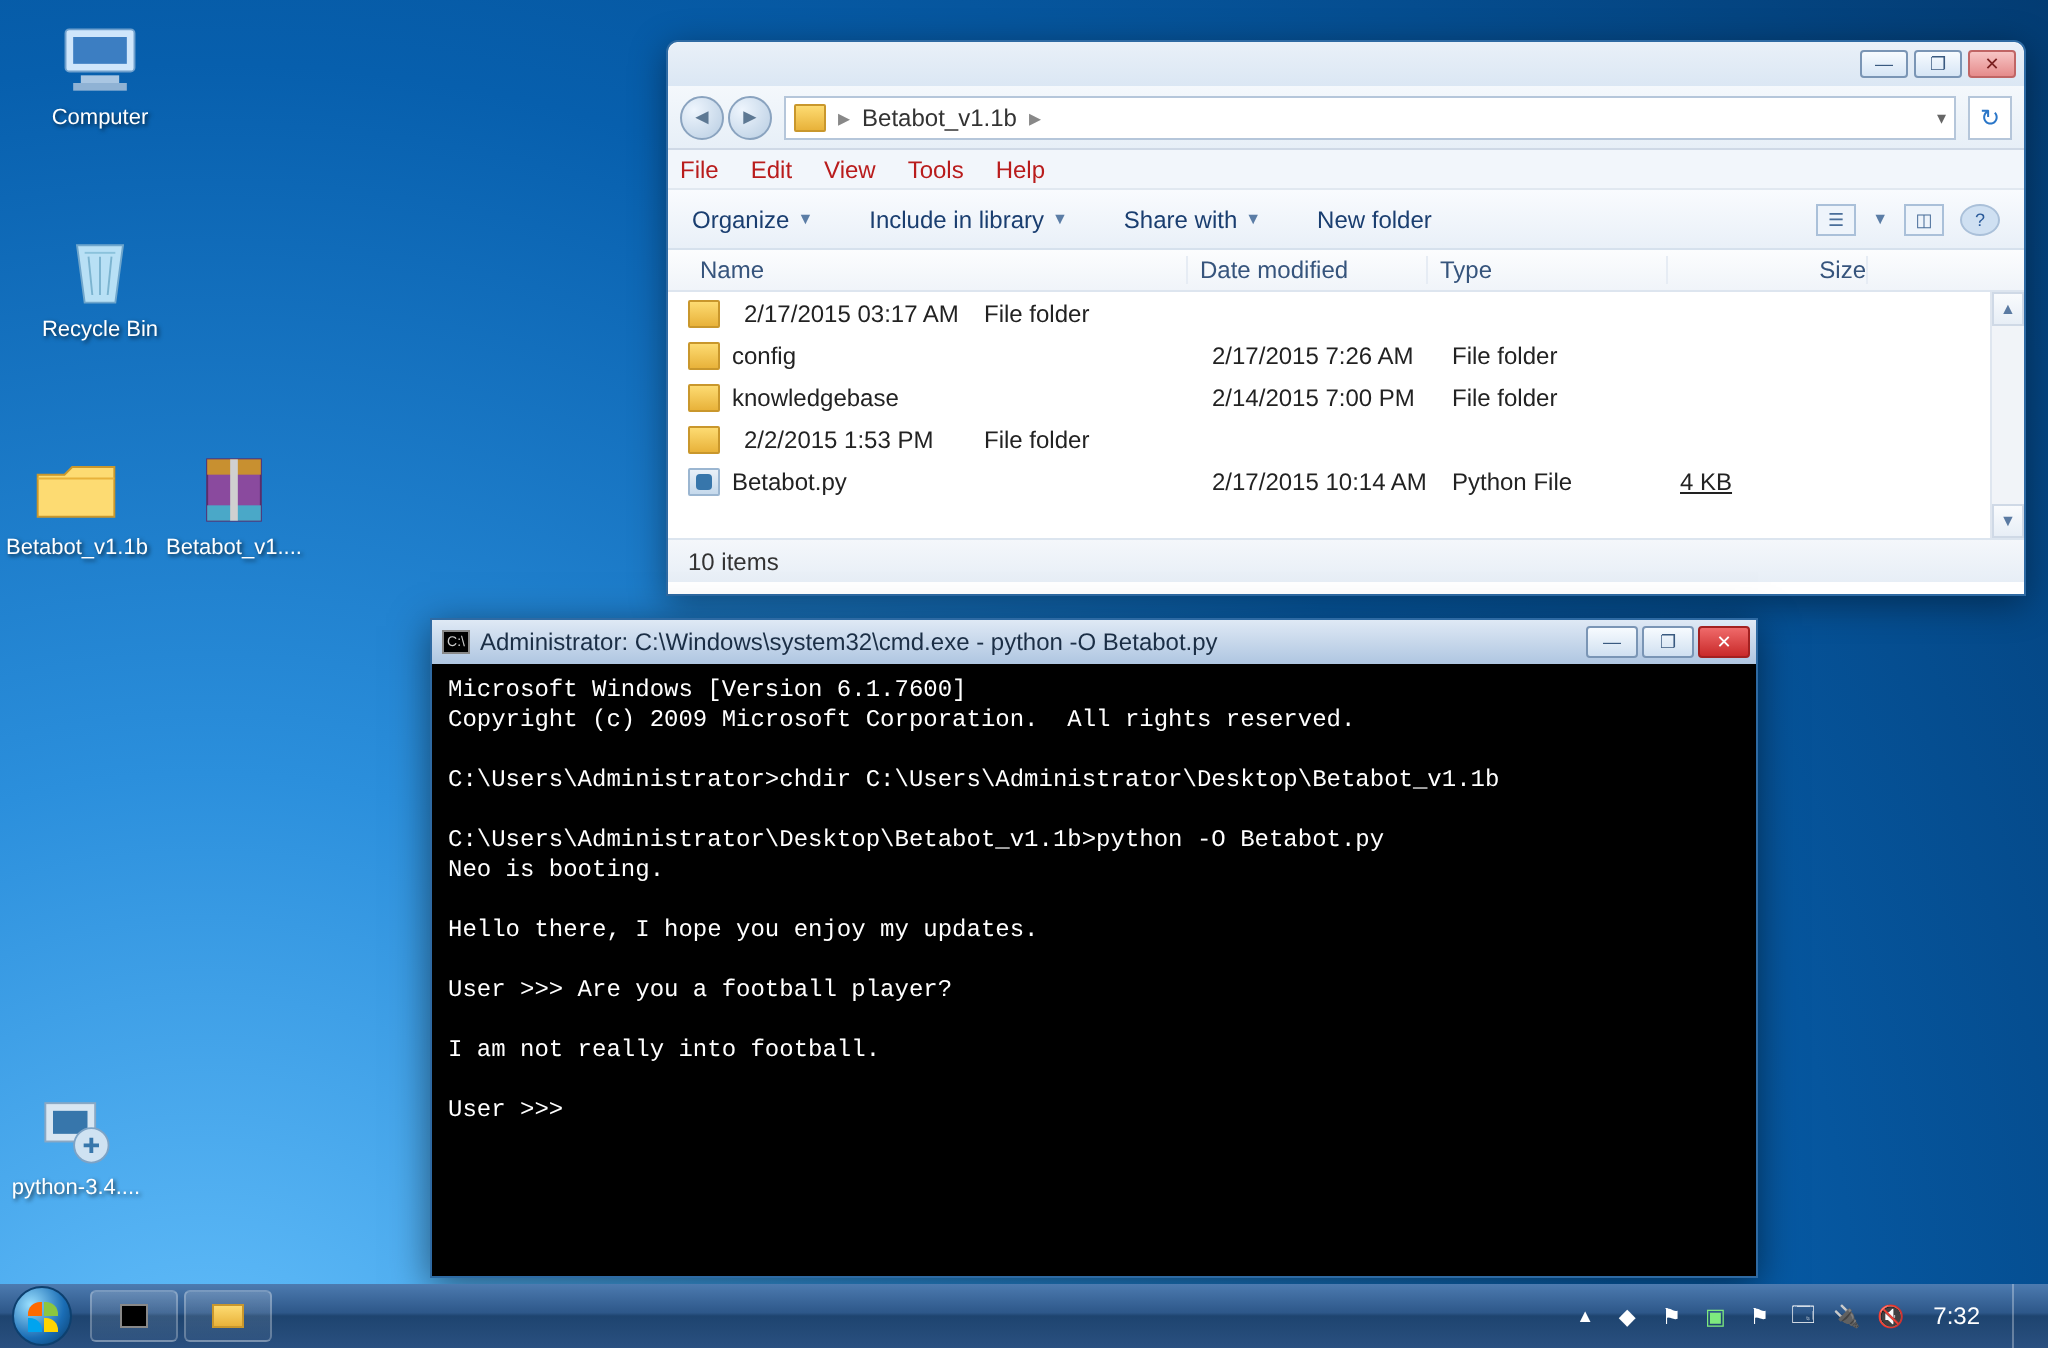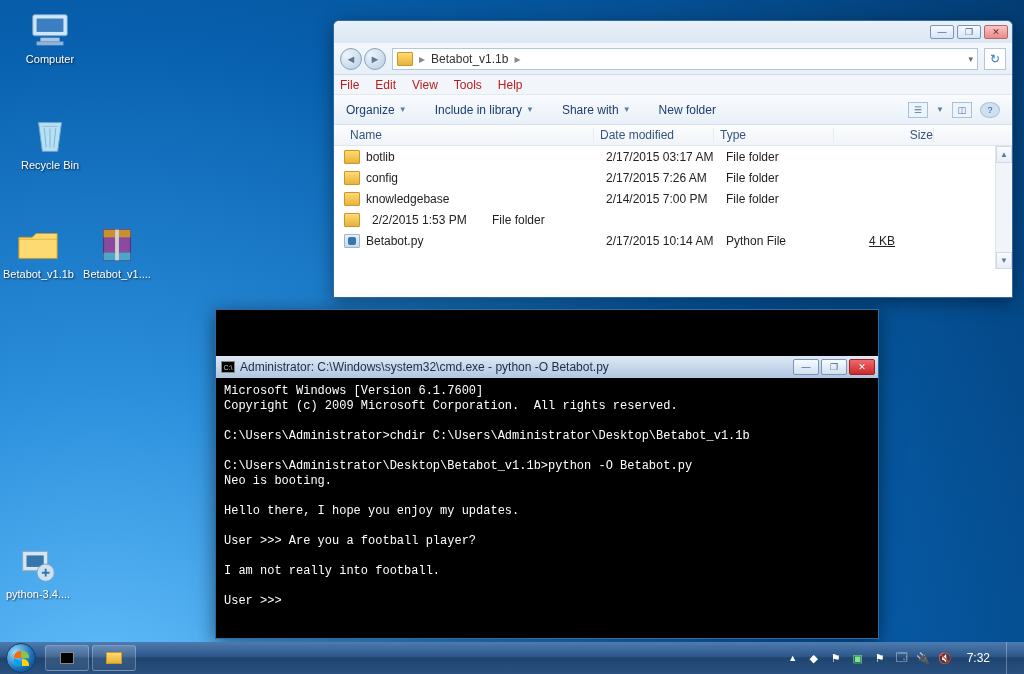--- a/index.html
+++ b/index.html
@@ -31,29 +31,29 @@
 .tb-right { margin-left:auto; display:flex; gap:8px; align-items:center;}
 .tb-right .sq { width:20px; height:16px; border:1px solid #aac0d9; background:#eef4fb; display:flex;align-items:center;justify-content:center;font-size:9px;color:#4a6e9a;}
 .ex-cols { height:21px; background:linear-gradient(#fcfdfe,#f0f4f9); border-bottom:1px solid #dde5ef; display:flex; align-items:center; font-size:12px; color:#36547c; padding-left:10px;}
 .col { border-right:1px solid #e6ecf4; padding-left:6px;}
 .col.name{width:250px;} .col.date{width:120px;} .col.type{width:120px;} .col.size{width:100px;text-align:right;padding-right:0;}
 .ex-body { height:123px; overflow:hidden; background:#fff; position:relative;}
 .file-row { display:flex; align-items:center; height:21px; padding-left:10px; font-size:12px; color:#222;}
 .file-row .c-icon { width:16px; height:14px; margin-right:6px; background:linear-gradient(#fddb72,#e8b23a); border:1px solid #c9972c; border-radius:1px;}
 .file-row .c-icon.pyfile { background:linear-gradient(#e8f0f8,#c5d9ec); border-color:#9bb6d1; position:relative;}
 .file-row .c-icon.pyfile::after{content:"";position:absolute;left:3px;top:2px;width:8px;height:8px;background:#3776ab;border-radius:2px;}
-.file-row .c-name{width:234px;} .file-row .c-date{width:120px;padding-left:6px;} .file-row .c-type{width:120px;padding-left:6px;} .file-row .c-size{width:100px;text-align:center;padding-right:16px;text-decoration:underline;}
+.file-row .c-name{width:234px;} .file-row .c-date{width:120px;padding-left:6px;} .file-row .c-type{width:120px;padding-left:6px;} .file-row .c-size{width:100px;text-align:left;padding-right:16px;text-decoration:underline;}
 .ex-scroll { position:absolute; right:0; top:0; width:17px; height:100%; background:#f1f4f8; border-left:1px solid #dfe6ef;}
 .ex-scroll .up,.ex-scroll .dn{height:17px;background:linear-gradient(#f9fbfd,#e7eef6);border:1px solid #cfd9e6;display:flex;align-items:center;justify-content:center;font-size:8px;color:#5a7aa2;}
 .ex-scroll .dn{position:absolute;bottom:0;width:100%;}
 .ex-status { height:22px; background:linear-gradient(#f4f7fb,#e7eef6); border-top:1px solid #dce5ef; display:flex;align-items:center; padding:0 10px; font-size:12px; color:#333;}
 
 
 .cmd { position:absolute; left:215px; top:309px; width:664px; height:330px; border:1px solid #2e6aa3; background:#000; box-shadow:0 4px 18px rgba(0,0,0,.5);}
-.cmd-title { height:22px; background:linear-gradient(#dfe9f5,#afc6e1); display:flex; align-items:center; padding:0 3px 0 5px; gap:5px; font-size:12px; color:#1b2e45;margin-top:46px;}
+.cmd-title { height:22px; background:linear-gradient(#dfe9f5,#afc6e1); display:flex; align-items:center; padding:0 3px 0 5px; gap:5px; font-size:12px; color:#1b2e45;}
 .cmd-title .ico{width:14px;height:12px;background:#000;border:1px solid #888;display:inline-flex;align-items:center;justify-content:center;color:#ccc;font-size:7px;}
 .cmd-title .ttext{flex:1;white-space:nowrap;overflow:hidden;}
 .cmd-title .cbtns{display:flex;gap:2px;}
 .cbtn{width:26px;height:16px;border:1px solid #7a95b5;border-radius:2px;background:linear-gradient(#f7fbff,#d0e0f1);display:flex;align-items:center;justify-content:center;font-size:9px;color:#3a5a80;}
 .cbtn.cclose{background:linear-gradient(#ef6a6a,#c92a2a);border-color:#a32020;color:#fff;}
 .cmd-body { padding:6px 8px; font-family:"Lucida Console","Courier New",monospace; font-size:12px; line-height:15px; color:#fff; white-space:pre;}
 
 
 .taskbar { position:absolute; left:0; bottom:0; width:100%; height:32px; background:linear-gradient(#4d7bb0 0%,#2d5789 45%,#1e446f 50%,#2a5080 100%); display:flex; align-items:center; padding-right:8px;}
 .start { width:42px; height:32px; display:flex; align-items:center; justify-content:center;}
@@ -165,21 +165,20 @@
   </div>
   <div class="ex-cols">
     <div class="col name">Name</div>
     <div class="col date">Date modified</div>
     <div class="col type">Type</div>
     <div class="col size">Size</div>
   </div>
   <div class="ex-body" id="file-list">
     <div class="file-row">
         <span class="c-icon folder"></span>
-    <span class="c-name">botlib</span>
     <span class="c-date">2/17/2015 03:17 AM</span>
     <span class="c-type">File folder</span>
     <span class="c-size"></span>
       </div>
       <div class="file-row">
         <span class="c-icon folder"></span>
     <span class="c-name">config</span>
     <span class="c-date">2/17/2015 7:26 AM</span>
     <span class="c-type">File folder</span>
     <span class="c-size"></span>
@@ -201,20 +200,23 @@
         <span class="c-icon pyfile"></span>
     <span class="c-name">Betabot.py</span>
     <span class="c-date">2/17/2015 10:14 AM</span>
     <span class="c-type">Python File</span>
     <span class="c-size">4 KB</span>
       </div>
       <div class="ex-scroll">
       <div class="up">▲</div>
       <div class="dn">▼</div>
     </div>
+  </div>
+  <div class="ex-status">
+    <span>10 items</span>
   </div>
 </div>
 
 <div class="cmd">
   <div class="cmd-title">
     <span class="ico">C:\</span>
     <span class="ttext">Administrator: C:\Windows\system32\cmd.exe - python  -O Betabot.py</span>
     <div class="cbtns">
       <div class="cbtn">—</div>
       <div class="cbtn">❐</div>

